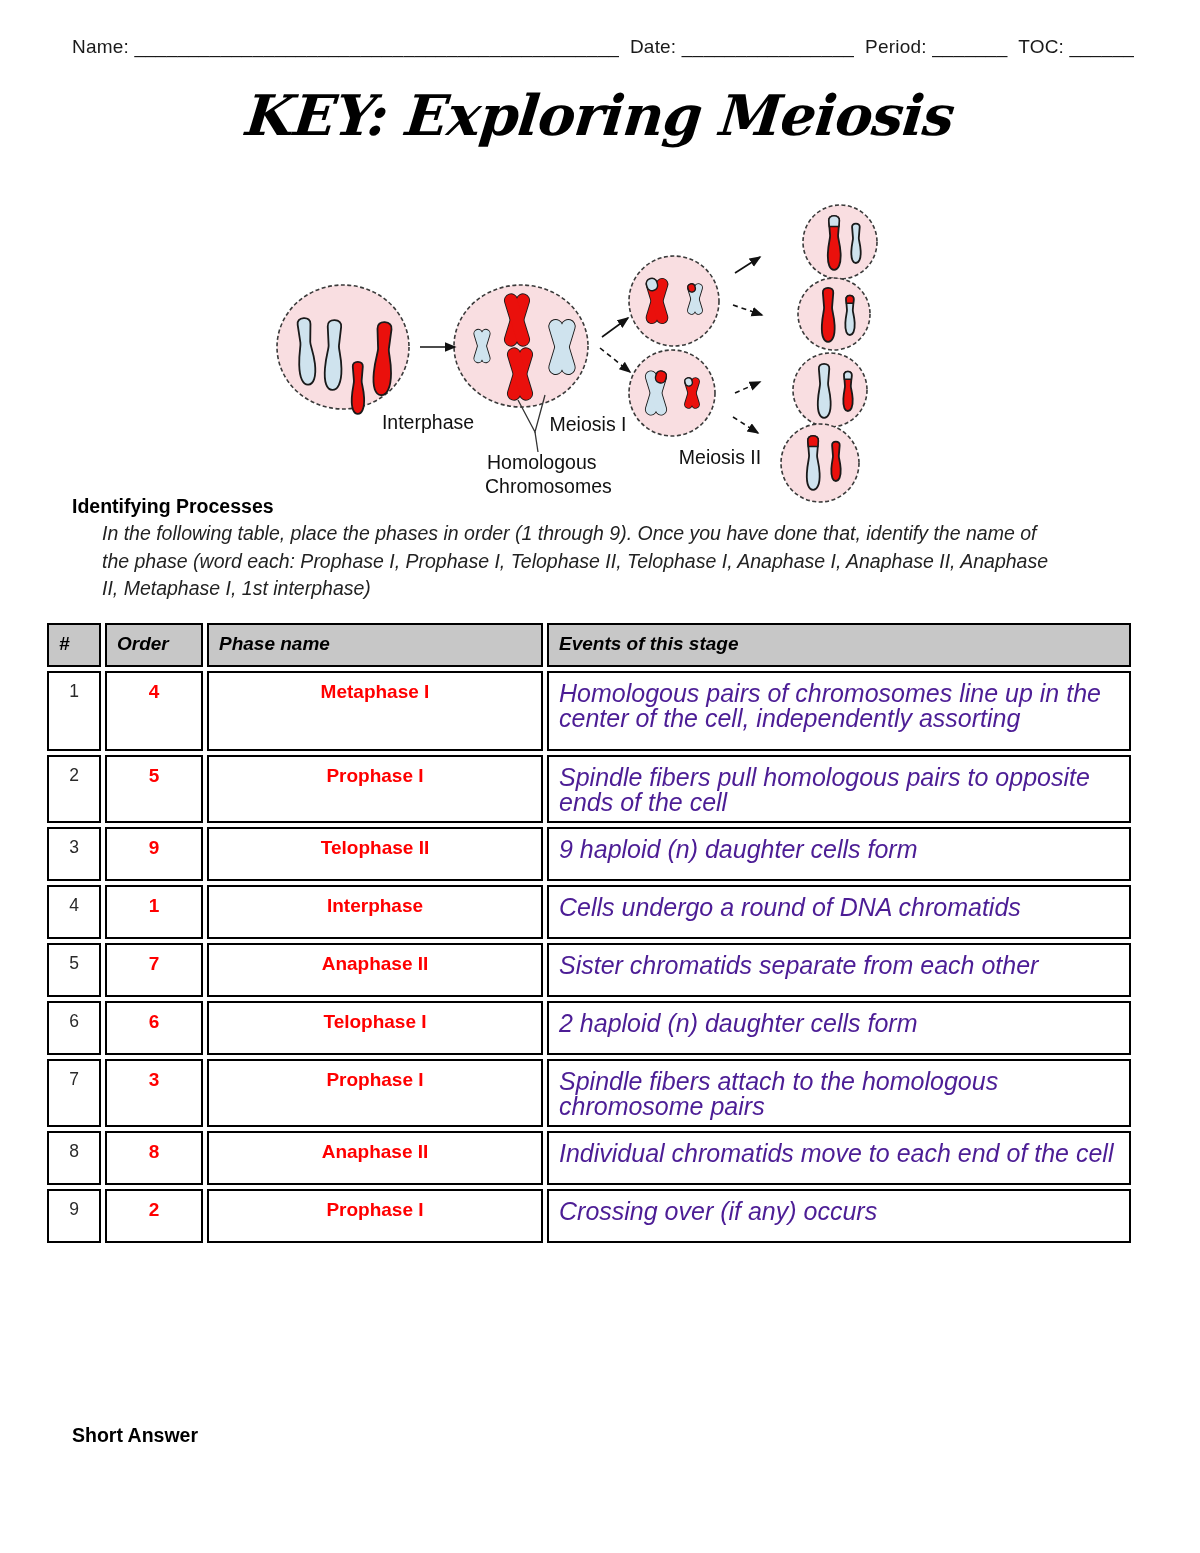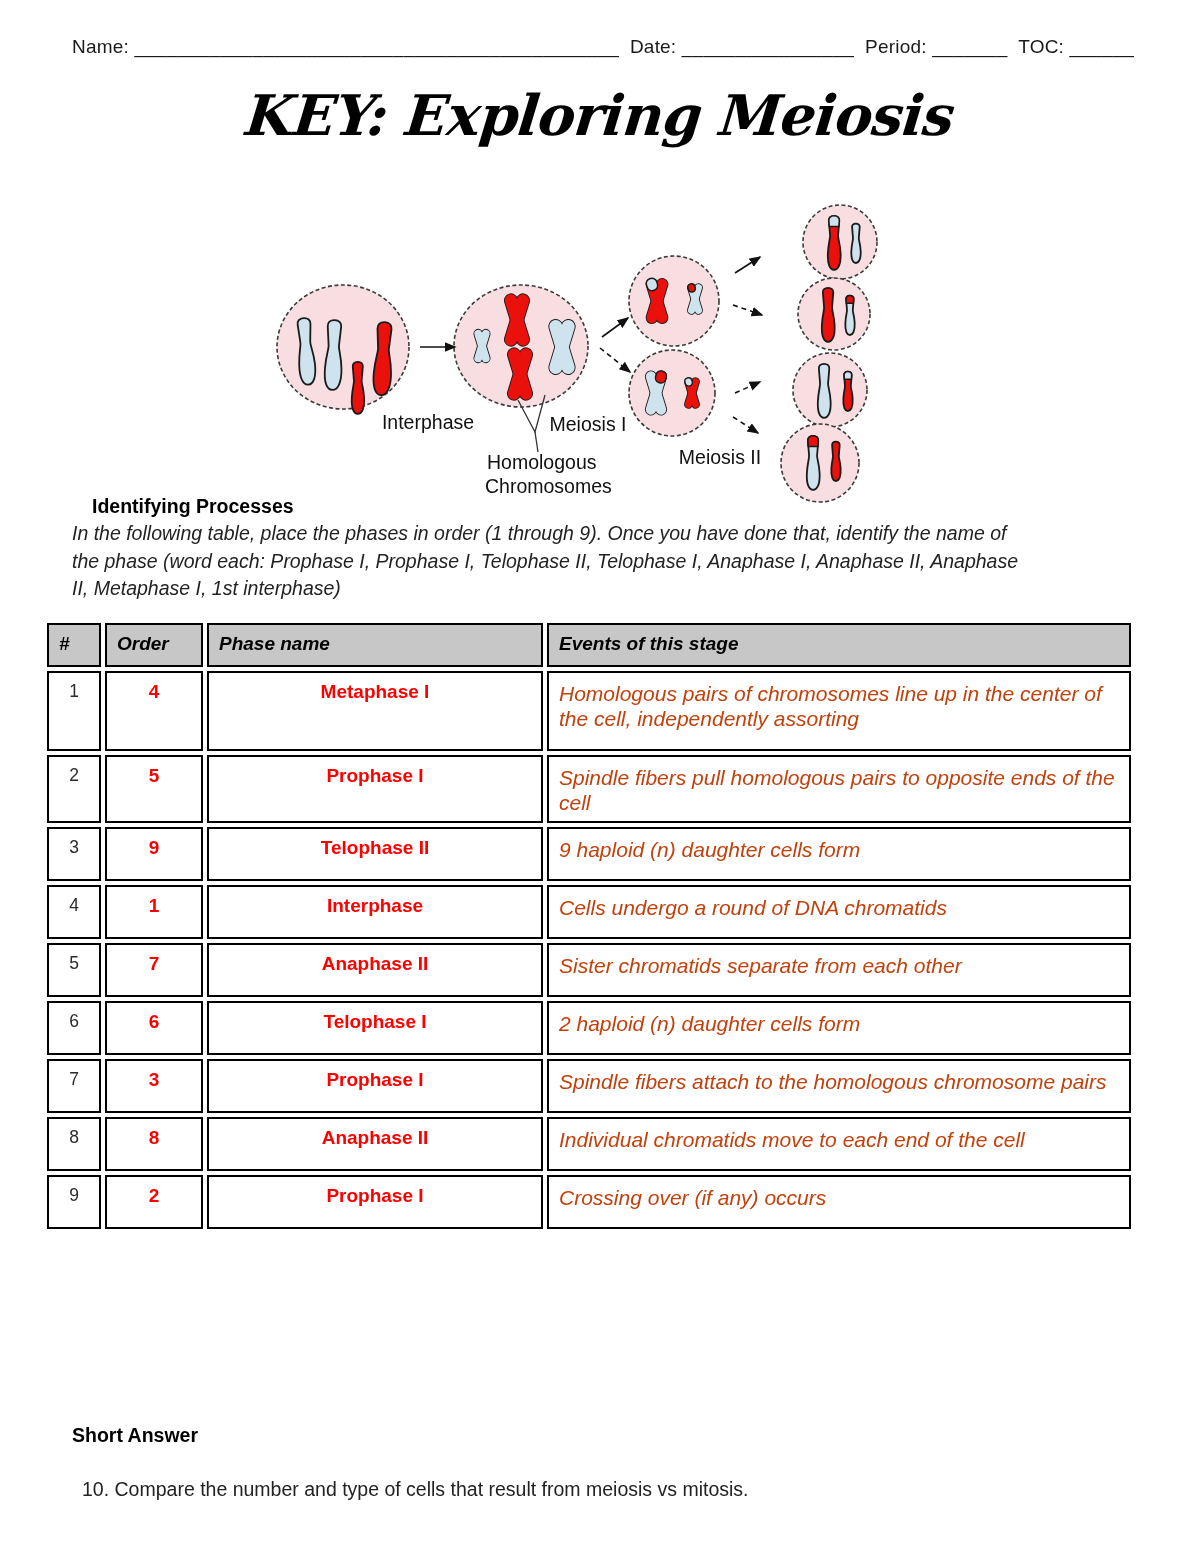--- a/index.html
+++ b/index.html
@@ -10,36 +10,36 @@
   }
   .hdr-line{position:absolute;top:36px;left:72px;width:1060px;font-size:19px;
     letter-spacing:.2px;white-space:nowrap;}
   .doc-title{position:absolute;top:82px;left:0;width:100%;text-align:center;
     font-family:"DejaVu Serif",serif;font-style:italic;font-weight:bold;
     font-size:56px;transform:skewX(-6deg);letter-spacing:-1px;color:#000;}
   .diagram{position:absolute;left:258px;top:163px;}
   .sec-head{position:absolute;left:72px;font-weight:bold;font-size:19.5px;color:#000;}
   .instr{position:absolute;left:72px;top:520px;font-style:italic;font-size:19.5px;
     line-height:27.5px;color:#222;}
-  .instr div{white-space:nowrap;}
+  .instr div{white-space:nowrap;margin-left:30px;}
   table.phases{
     position:absolute;left:43px;top:619px;width:1092px;
     border-collapse:separate;border-spacing:4px;background:#fff;
   }
   table.phases th,table.phases td{border:2.5px solid #000;vertical-align:top;
     padding:8px 10px 6px 10px;}
   table.phases th{background:#c7c7c7;font-style:italic;font-weight:bold;
     font-size:19px;text-align:left;color:#000;height:26px;}
   th.c0,td.c0{width:30px;text-align:center;padding-left:2px;padding-right:2px;}
   th.c1,td.c1{width:74px;text-align:center;}
   th.c2,td.c2{width:312px;text-align:center;}
   td.c0{font-size:17.5px;color:#2a2a2a;height:36px;}
   td.c1{font-weight:bold;font-size:19px;color:#ff0000;}
   td.c2{font-weight:bold;font-size:19px;color:#ff0000;}
-  td.c3{font-style:italic;font-size:21px;color:#c2410c;line-height:25px;}
+  td.c3{font-style:italic;font-size:25px;color:#4c1d95;line-height:25px;}
   table.phases tr.tall td{height:62px;}
   .short-q{position:absolute;left:82px;top:1478px;font-size:19.5px;color:#222;}
   svg text{font-family:"Liberation Sans",sans-serif;fill:#111;}
 </style>
 </head>
 <body>
 
 <div class="page">
 
   <div class="hdr-line"><span>Name:</span> <span>_____________________________________________</span>&nbsp; <span>Date:</span> <span>________________</span>&nbsp; <span>Period:</span> <span>_______</span>&nbsp; <span>TOC:</span> <span>______</span></div>
@@ -167,21 +167,21 @@
       <line x1="277" y1="269" x2="280" y2="289"></line>
     </g>
 
     <text x="170" y="266" font-size="19.5" text-anchor="middle">Interphase</text>
     <text x="330" y="268" font-size="19.5" text-anchor="middle">Meiosis I</text>
     <text x="229" y="306" font-size="19.5">Homologous</text>
     <text x="227" y="330" font-size="19.5">Chromosomes</text>
     <text x="462" y="301" font-size="19.5" text-anchor="middle">Meiosis II</text>
   </svg>
 
-  <div class="sec-head" style="top:495px;margin-left:20px;">Identifying Processes</div>
+  <div class="sec-head" style="top:495px;">Identifying Processes</div>
   <div class="instr">
     <div>In the following table, place the phases in order (1 through 9).  Once you have done that, identify the name of</div>
     <div>the phase (word each: Prophase I, Prophase I, Telophase II, Telophase I, Anaphase I, Anaphase II, Anaphase</div>
     <div>II, Metaphase I, 1st interphase)</div>
   </div>
 
   <table class="phases">
     <thead>
       <tr>
         <th class="c0">#</th>
@@ -242,15 +242,14 @@
         <tr>
           <td class="c0">9</td>
           <td class="c1">2</td>
           <td class="c2">Prophase I</td>
           <td class="c3">Crossing over (if any) occurs</td>
         </tr>
       </tbody>
   </table>
 
   <div class="sec-head" style="top:1424px;">Short Answer</div>
-  <div class="short-q">10. Compare the number and type of cells that result from meiosis vs mitosis.</div>
 
 </div>
 
 </body></html>

